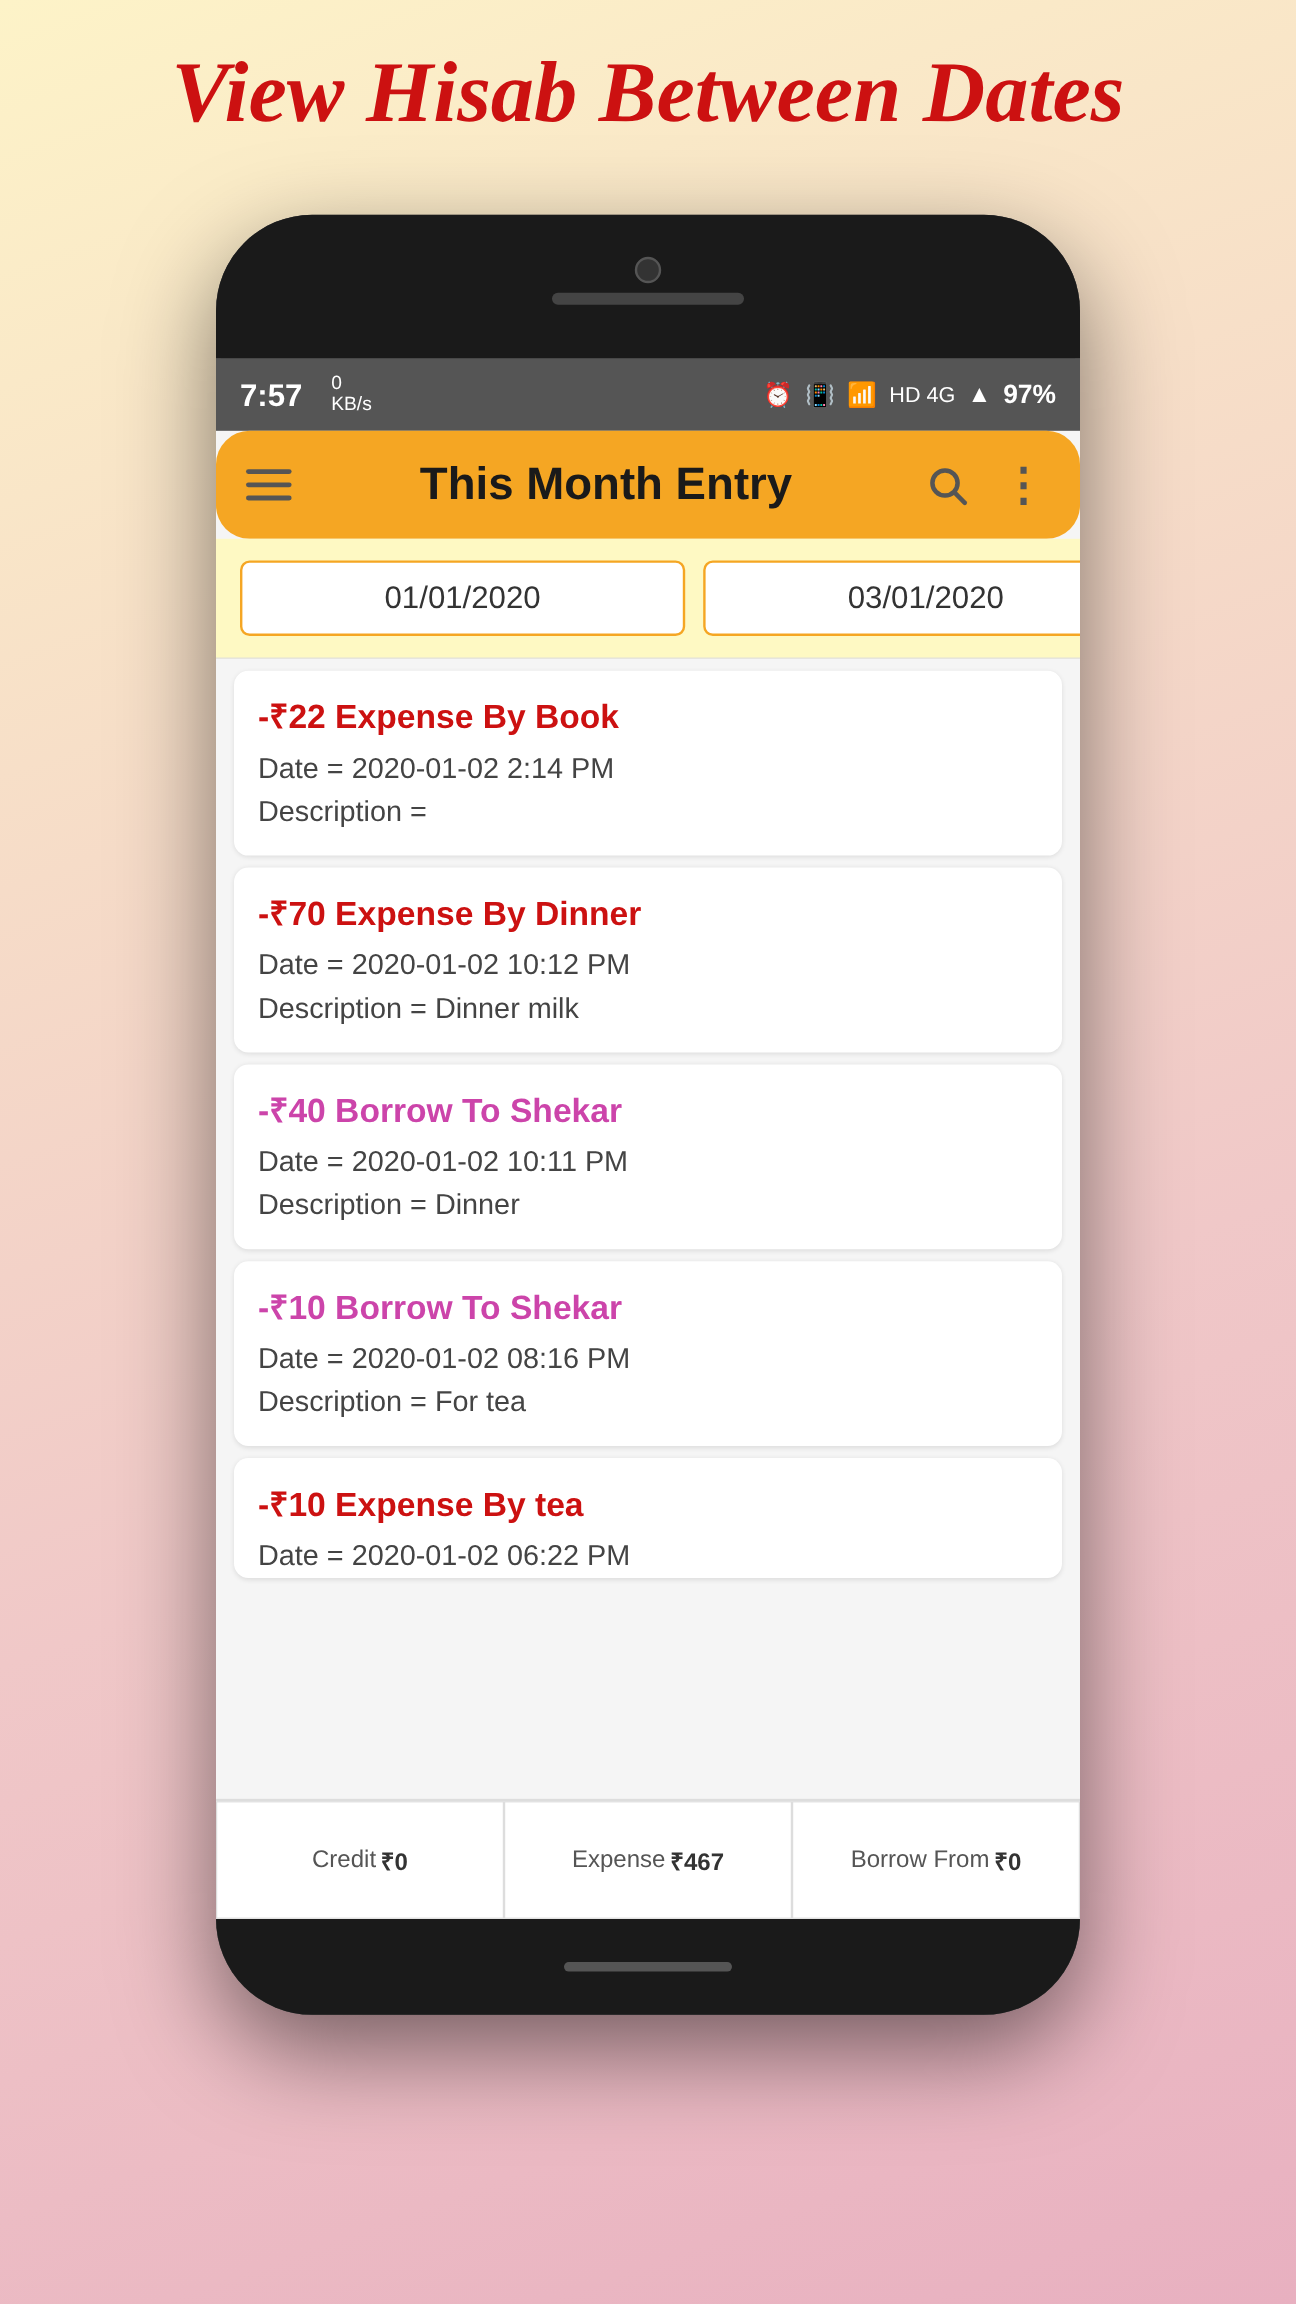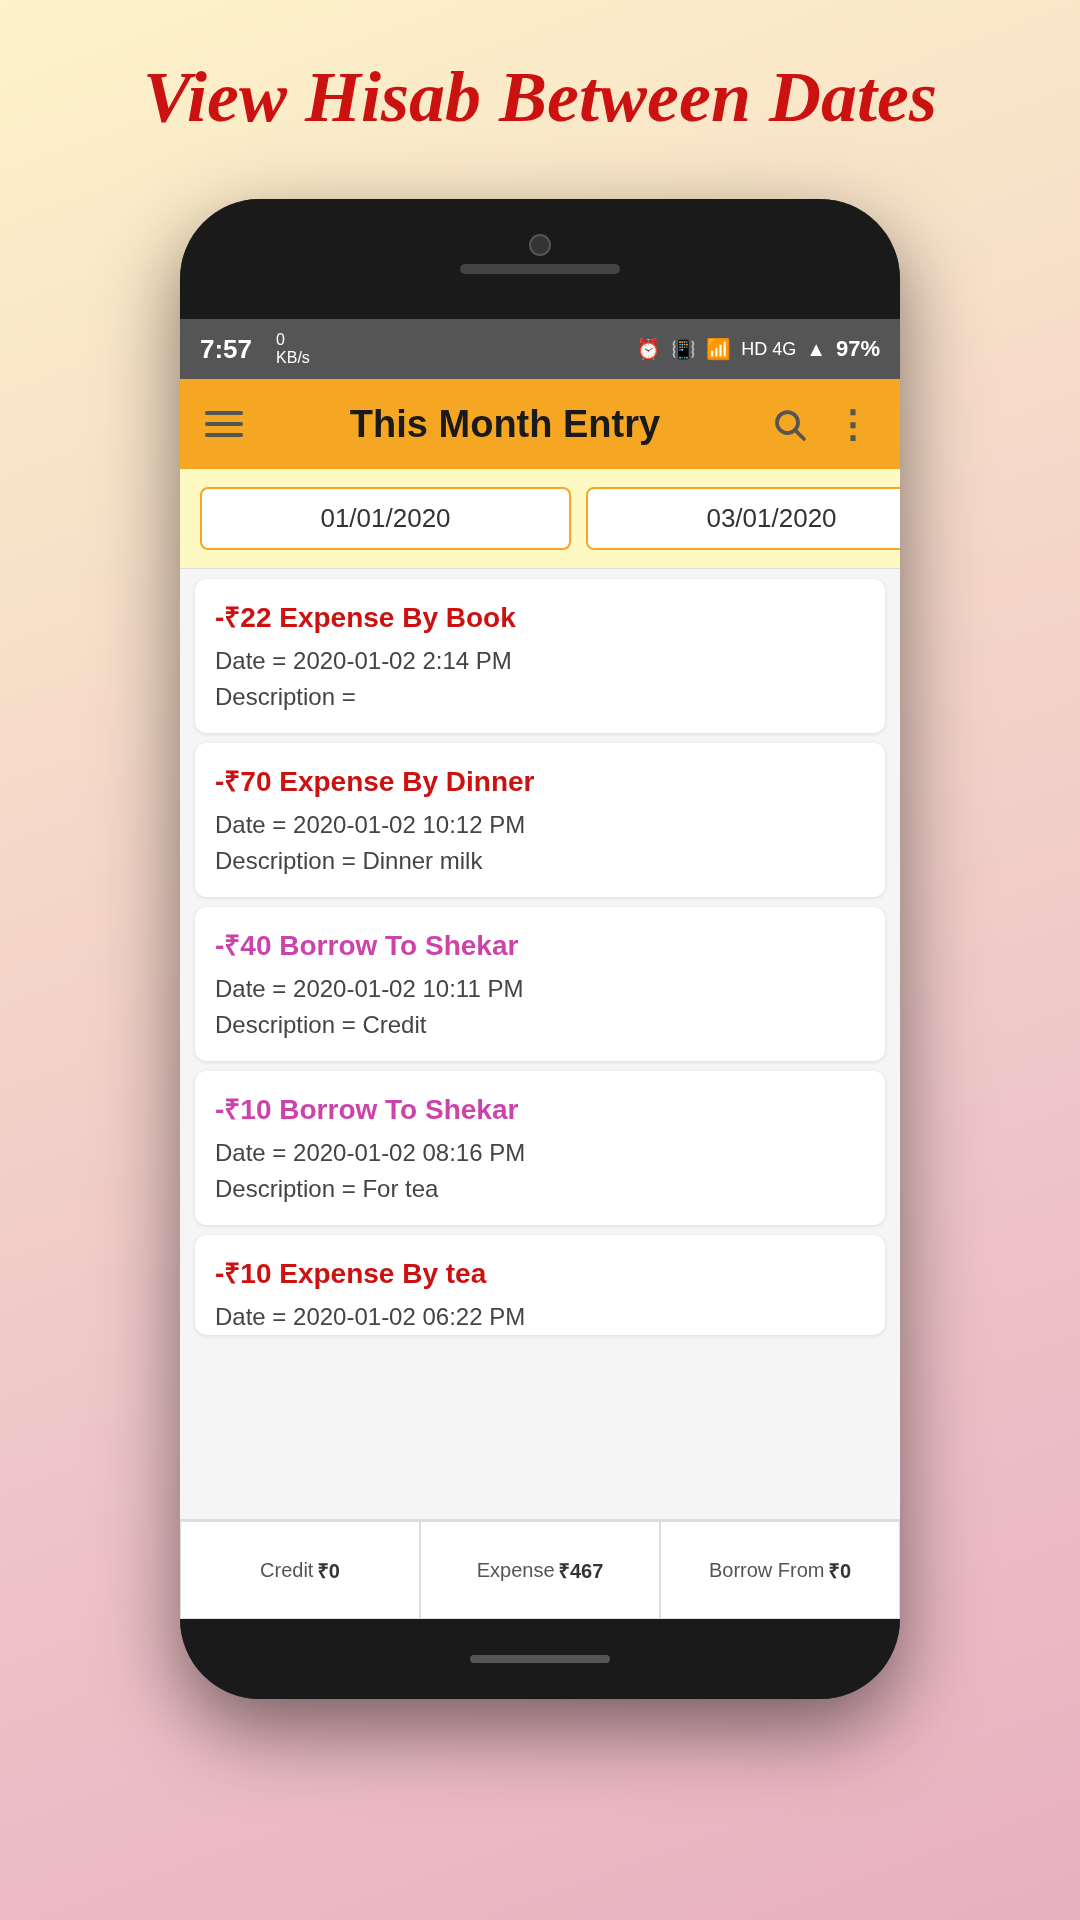--- a/index.html
+++ b/index.html
@@ -10,21 +10,21 @@
       background: linear-gradient(160deg, #fdf3c8 0%, #f0c8c8 60%, #e8b0c0 100%);
       display: flex;
       flex-direction: column;
       align-items: center;
       justify-content: flex-start;
       font-family: 'Arial', sans-serif;
       overflow: hidden;
     }
 
     .page-title {
-      margin-top: 56px;
+      margin-top: 36px;
       font-size: 72px;
       font-weight: 900;
       color: #cc1111;
       font-style: italic;
       text-align: center;
       font-family: Georgia, serif;
     }
 
     
     .phone-shell {
@@ -113,20 +113,21 @@
 
     
     .app-toolbar {
       width: 100%;
       height: 90px;
       background: #f5a623;
       display: flex;
       align-items: center;
       justify-content: space-between;
       padding: 0 25px;
+      border-radius: 28px;
     }
 
     .toolbar-title {
       font-size: 38px;
       font-weight: bold;
       color: #1a1a1a;
     }
 
     .toolbar-icons {
       display: flex;
@@ -345,21 +346,21 @@
 
         <div class="entry-card">
           <div class="entry-title expense">-₹70 Expense By Dinner</div>
           <div class="entry-detail">Date = 2020-01-02  10:12 PM</div>
           <div class="entry-detail">Description = Dinner milk</div>
         </div>
 
         <div class="entry-card">
           <div class="entry-title borrow">-₹40 Borrow To Shekar</div>
           <div class="entry-detail">Date = 2020-01-02  10:11 PM</div>
-          <div class="entry-detail">Description = Credit</div>
+          <div class="entry-detail">Description = Dinner</div>
         </div>
 
         <div class="entry-card">
           <div class="entry-title borrow">-₹10 Borrow To Shekar</div>
           <div class="entry-detail">Date = 2020-01-02  08:16 PM</div>
           <div class="entry-detail">Description = For tea</div>
         </div>
 
         <div class="entry-card" style="overflow:hidden;max-height:100px;">
           <div class="entry-title expense">-₹10 Expense By tea</div>

